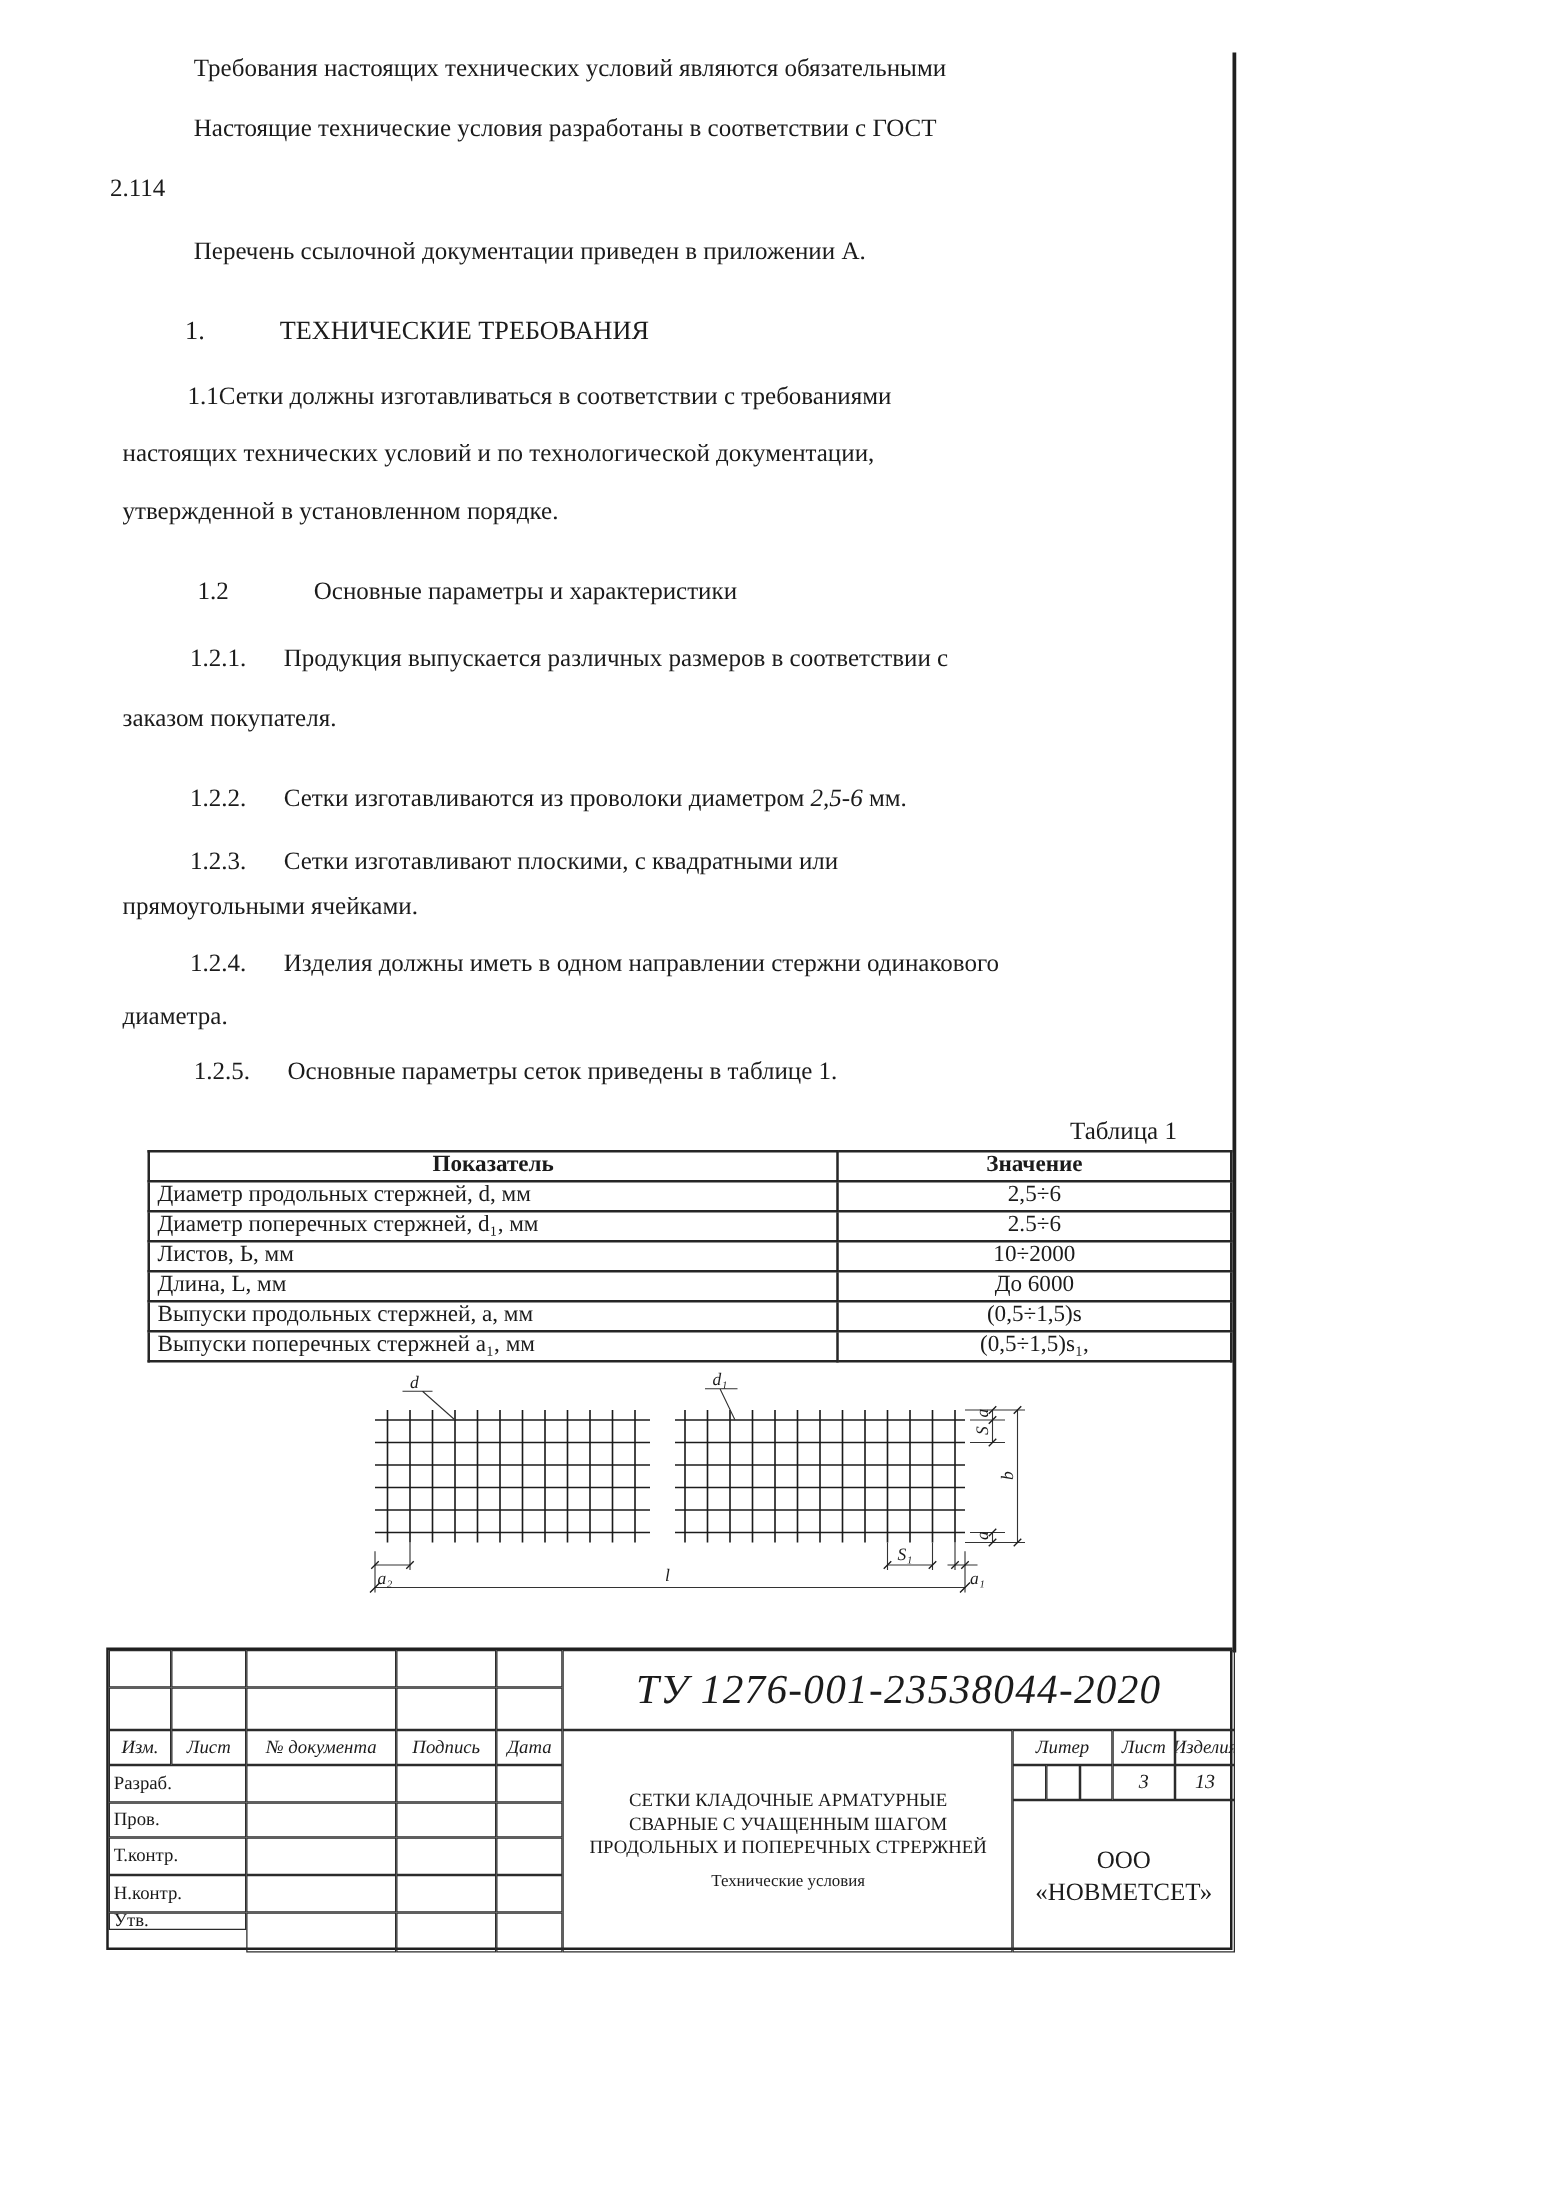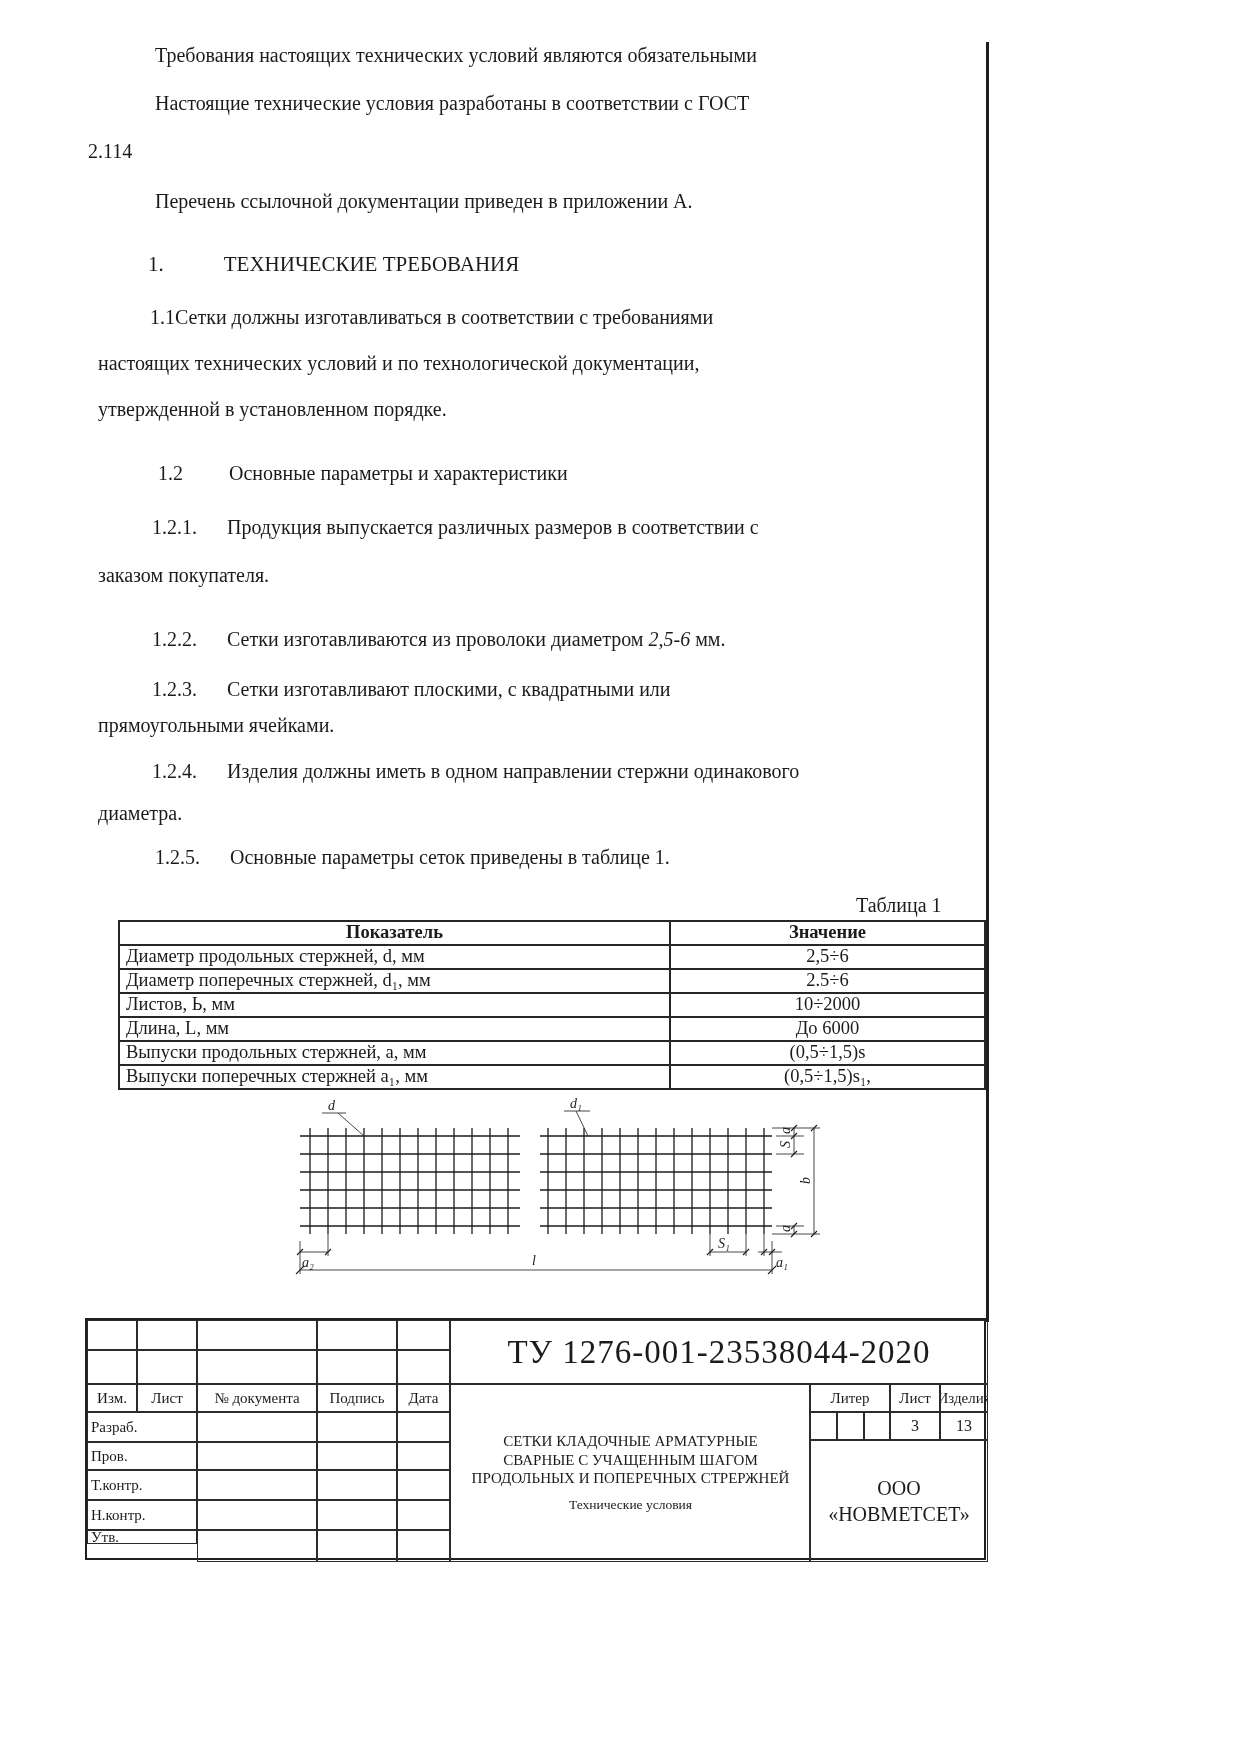--- a/index.html
+++ b/index.html
@@ -19,21 +19,21 @@
   .fig{position:absolute;left:282px;top:1096px;}
   .fig-caption{position:absolute;top:1288px;left:270px;width:580px;text-align:center;font-size:17px;}
   .mesh{stroke:#1c1c1c;stroke-width:1.3;fill:none;}
   .dim{stroke:#333;stroke-width:0.9;fill:none;}
   .tick{stroke:#1c1c1c;stroke-width:1.1;fill:none;}
   .fl{font:italic 14px "Liberation Serif","DejaVu Serif",serif;fill:#1c1c1c;}
   
   .stamp{position:absolute;left:85px;top:1318px;width:901px;height:242px;border:2px solid #1f1f1f;box-sizing:border-box;}
   .sc{position:absolute;border:1.6px solid #2b2b2b;box-sizing:border-box;display:flex;align-items:center;
       overflow:hidden;white-space:nowrap;font-size:15px;padding-left:3px;}
-  .cc{justify-content:center;padding-left:0;text-align:center;}
+  .cc{justify-content:center;padding-left:0;text-align:center;font-style:italic;}
   .docnum{font-size:33px;letter-spacing:1px;}
   .titlecell{flex-direction:column;justify-content:center;font-size:15px;line-height:1.25;padding-left:1px;text-align:center;}
   .orgcell{flex-direction:column;justify-content:center;font-size:20px;line-height:1.3;padding-left:0;text-align:center;}
 </style>
 </head>
 <body>
 
 <div class="page">
 
   <div class="right-rule"></div>
@@ -47,21 +47,21 @@
     <span>1.</span><span style="margin-left:60px">ТЕХНИЧЕСКИЕ ТРЕБОВАНИЯ</span>
   </div>
 
   <div class="line" style="top:306px;left:150px">
     <span>1.1</span><span style="">Сетки должны изготавливаться в соответствии с требованиями</span>
   </div>
   <div class="line" style="top:352px;left:98px">настоящих технических условий и по технологической документации,</div>
   <div class="line" style="top:398px;left:98px">утвержденной в установленном порядке.</div>
 
   <div class="line bold" style="top:462px;left:158px">
-    <span>1.2</span><span style="margin-left:46px">Основные параметры и характеристики</span>
+    <span>1.2</span><span style="margin-left:68px">Основные параметры и характеристики</span>
   </div>
 
   <div class="line" style="top:516px;left:152px">
     <span>1.2.1.</span><span class="num-gap">Продукция выпускается различных размеров в соответствии с</span>
   </div>
   <div class="line" style="top:564px;left:98px">заказом покупателя.</div>
 
   <div class="line" style="top:628px;left:152px">
     <span>1.2.2.</span><span class="num-gap">Сетки изготавливаются из проволоки диаметром </span><em>2,5-6</em><span> мм.</span>
   </div>

